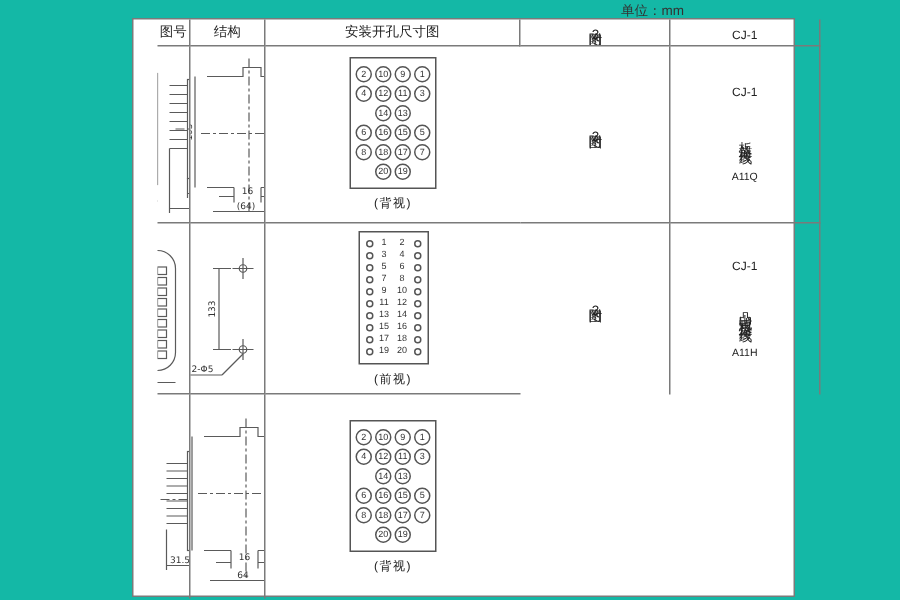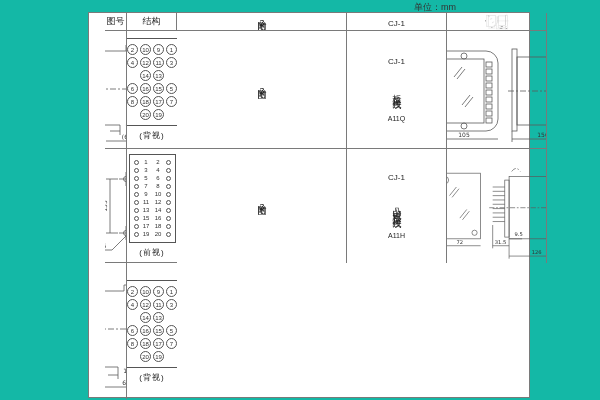--- a/index.html
+++ b/index.html
@@ -36,20 +36,21 @@
 </head>
 <body>
 
 <div class="page">
   <div class="unit">单位：mm</div>
 
   <div class="tbl">
 
     <div class="cell hcell">图号</div>
     <div class="cell hcell">结构</div>
+    <div class="cell hcell">安装开孔尺寸图</div>
 
     <div class="cell">
       <span class="vtext">附图3</span>
     </div>
     <div class="cell structcell">
       <span class="model">CJ-1</span>
       <span class="vtext">嵌入式后接线</span>
       <span class="code">A11K</span>
     </div>
     <div class="cell">

